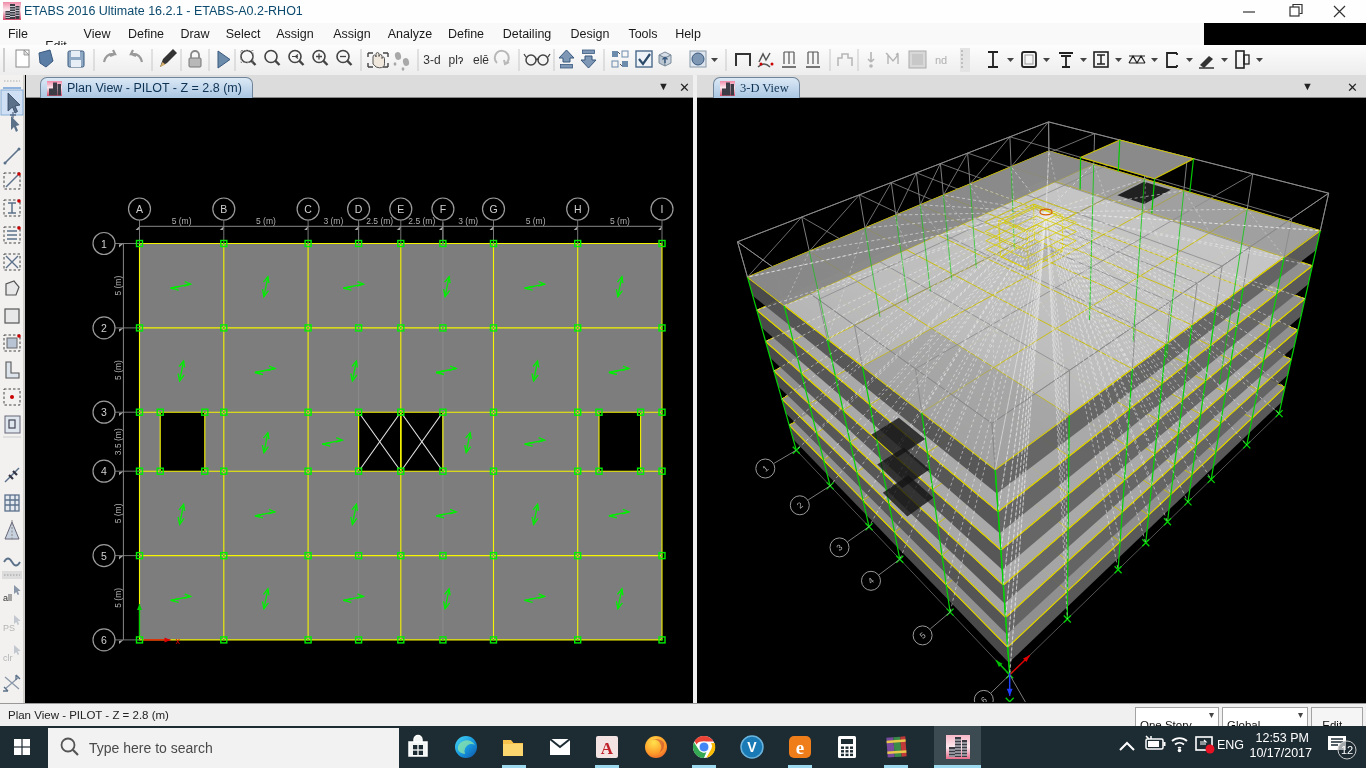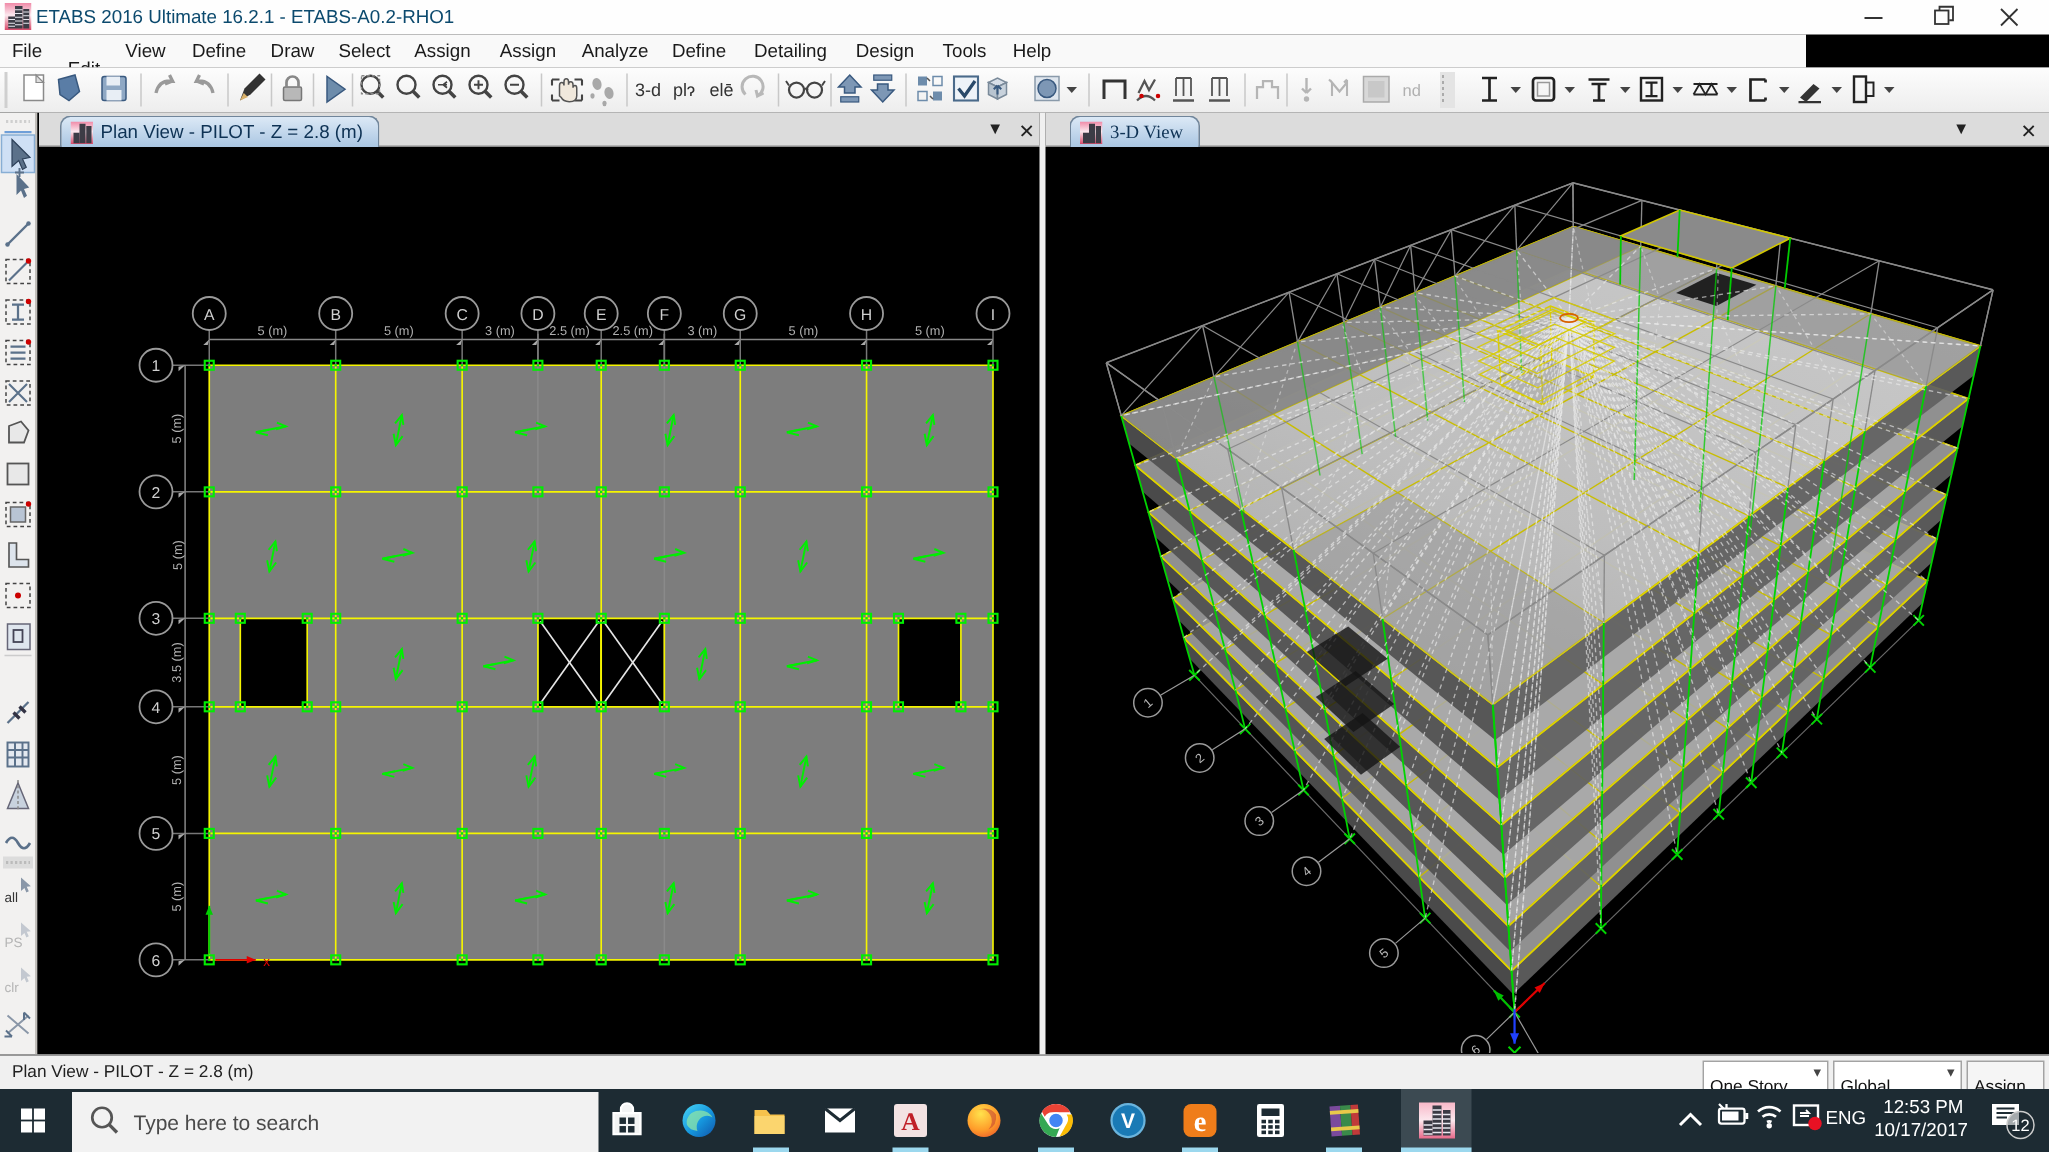--- a/index.html
+++ b/index.html
@@ -1285,21 +1285,21 @@
     <path d="M 298.9 562.3 l 3.0 6.8 l 3.6 -3.4 Z" fill="#00c000"></path>
     <line x1="312.7" y1="574.8" x2="312.7" y2="597.8" stroke="#2040ff" stroke-width="1.5"></line>
     <path d="M 312.7 597.8 l -3 -7 l 6 0 Z" fill="#2040ff"></path>
     <path d="M 308.7 599.8 L 316.7 607.8 M 308.7 607.8 L 316.7 599.8" stroke="#00d400" stroke-width="1.3" fill="none"></path>
   </svg>
 <div class="abs" id="divider"></div>
 <div class="abs" id="statusbar">
   <span class="abs" style="left:8px;top:5px">Plan View - PILOT - Z = 2.8 (m)</span>
   <div class="combo" style="left:1135px;width:84px">One Story<span class="chev">▾</span></div>
   <div class="combo" style="left:1222px;width:86px">Global<span class="chev">▾</span></div>
-  <div class="combo" style="left:1311px;width:52px;background:#f5f5f5;text-align:center">Assign...</div>
+  <div class="combo" style="left:1311px;width:52px;background:#f5f5f5;text-align:center">Edit...</div>
 </div>
 <svg width="1366" height="42" viewBox="0 0 1366 42" style="position:absolute;left:0;top:726px" font-family="Liberation Sans, sans-serif">
     <rect width="1366" height="42" fill="#1d2b33"></rect>
     <g fill="#fff">
       <rect x="14" y="13" width="7.4" height="7.4"></rect>
       <rect x="22.6" y="13" width="7.4" height="7.4"></rect>
       <rect x="14" y="21.6" width="7.4" height="7.4"></rect>
       <rect x="22.6" y="21.6" width="7.4" height="7.4"></rect>
     </g>
     <rect x="48" y="2" width="351" height="40" fill="#f2f2f2"></rect>

